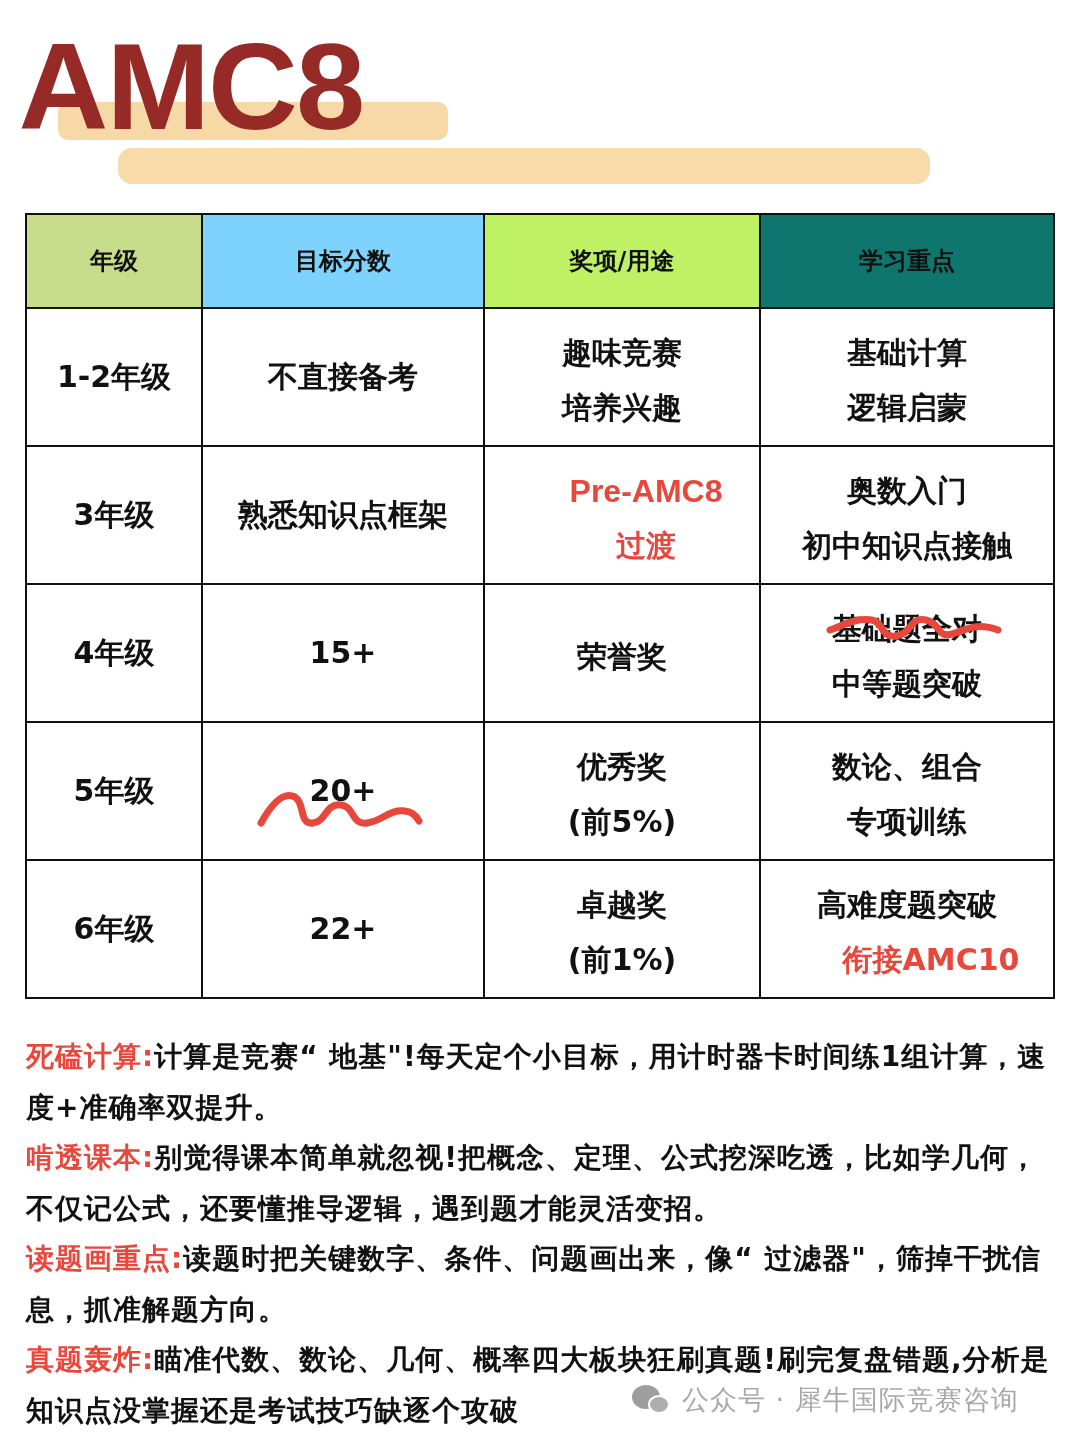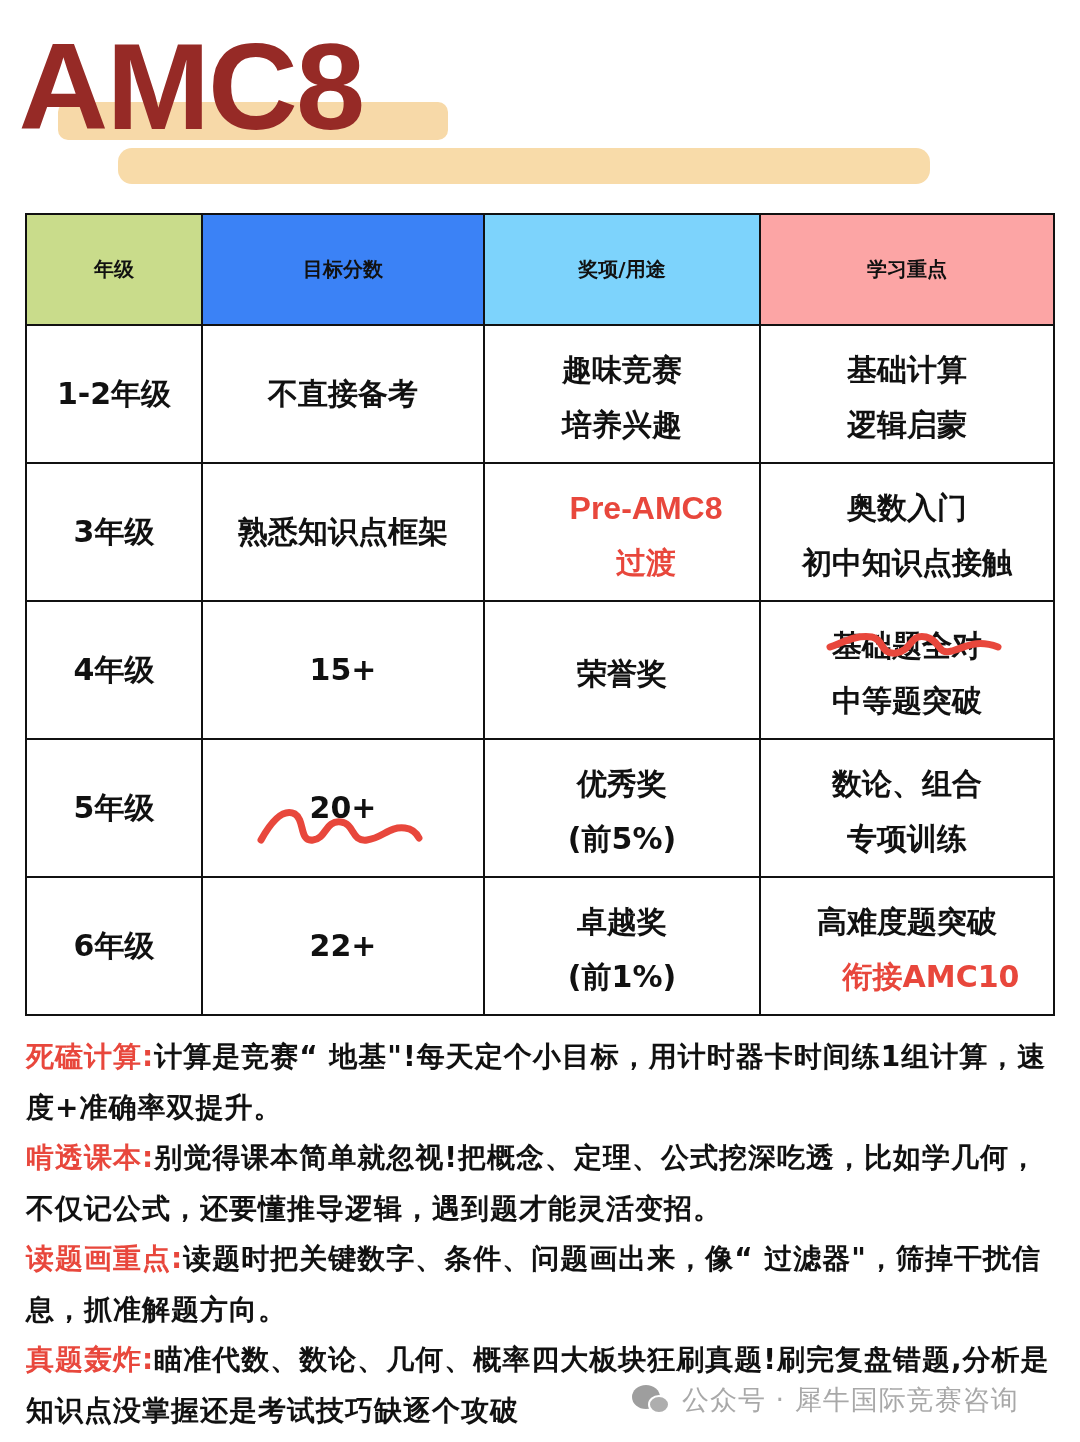--- a/index.html
+++ b/index.html
@@ -8,21 +8,21 @@
 
   .title-wrap { position: absolute; left: 0; top: 0; width: 936px; height: 200px; }
   .hl1 { position: absolute; left: 58px; top: 102px; width: 390px; height: 38px; background: #f7d9a8; border-radius: 10px; }
   .hl2 { position: absolute; left: 118px; top: 148px; width: 812px; height: 36px; background: #f8dba9; border-radius: 14px; }
   .title { position: absolute; left: 22px; top: 26px; height: 120px; display: flex; align-items: baseline; white-space: nowrap; }
   .title .en { font-family: "Liberation Sans", sans-serif; font-weight: 700; font-size: 122px; color: #962a26; letter-spacing: -2px; line-height: 1; transform: scaleX(1.02); }
   .title .zh { font-family: "DejaVu Sans", sans-serif; font-weight: 700; font-size: 106px; color: #000; line-height: 1; letter-spacing: 4px; margin-left: 6px; }
 
   table.plan { position: absolute; left: 25px; top: 213px; width: 1028px; border-collapse: collapse; table-layout: fixed; }
   table.plan th, table.plan td { border: 2px solid #111; text-align: center; vertical-align: middle; font-weight: 700; }
-  table.plan th { height: 111px; font-size: 20px; }
+  table.plan th { height: 94px; font-size: 24px; }
   table.plan td { height: 138px; font-size: 30px; line-height: 48px; }
   .c1 { width: 176px; } .c2 { width: 282px; } .c3 { width: 276px; } .c4 { width: 294px; }
   .red { color: #e8473c; padding-left: 48px; }
   .cell-line { display: block; margin-top: 7px; }
   .scribble-wrap { position: relative; display: inline-block; }
   .scribble { position: absolute; pointer-events: none; }
 
   .notes { position: absolute; left: 26px; top: 1032px; width: 1030px; font-size: 28px; font-weight: 700; line-height: 50.5px; letter-spacing: 1px; }
   .note .key { color: #e8473c; }
 
@@ -45,23 +45,23 @@
 <table class="plan">
   <colgroup>
     <col class="c1">
       <col class="c2">
       <col class="c3">
       <col class="c4">
   </colgroup>
   <thead>
     <tr>
       <th style="background:#c9dc8b">年级</th>
-      <th style="background:#3b82f6">目标分数</th>
-      <th style="background:#7dd3fc">奖项/用途</th>
-      <th style="background:#fca5a5">学习重点</th>
+      <th style="background:#7dd3fc">目标分数</th>
+      <th style="background:#bef264">奖项/用途</th>
+      <th style="background:#0f766e">学习重点</th>
     </tr>
   </thead>
   <tbody>
 
     <tr>
       <td>1-2年级</td>
       <td>不直接备考</td>
       <td>
         <span class="cell-line">趣味竞赛</span>
         <span class="cell-line">培养兴趣</span>

